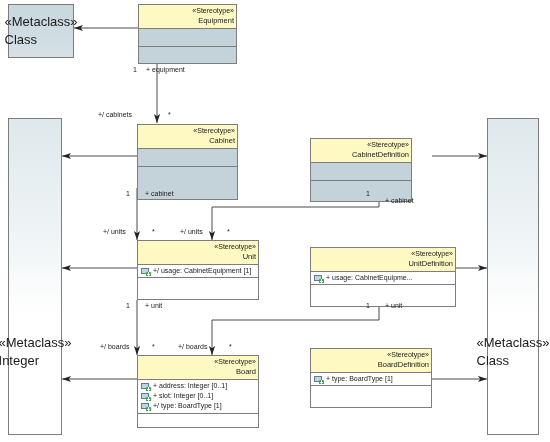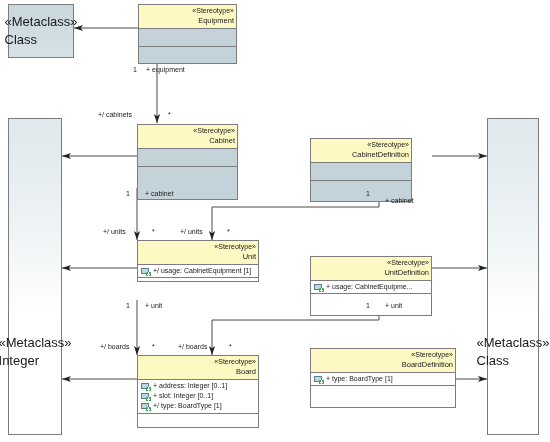--- a/index.html
+++ b/index.html
@@ -214,38 +214,38 @@
 
   <div class="node stereo-node" style="left:310px; top:124px; width:102px; height:64px;margin-top:14px;">
     <div class="comp-header">
       <span class="stereo">«Stereotype»</span>
       <span class="nm">CabinetDefinition</span>
     </div>
     <div class="comp-attrs fill" style="height:18px;"></div>
     <div class="comp-ops fill"></div>
   </div>
 
-  <div class="node stereo-node light" style="left:137px; top:240px; width:122px; height:42px;">
+  <div class="node stereo-node light" style="left:137px; top:240px; width:122px; height:60px;">
     <div class="comp-header">
       <span class="stereo">«Stereotype»</span>
       <span class="nm">Unit</span>
     </div>
     <div class="comp-attrs" style="height:13px;">
       <div class="attr-row">
         <span class="attr-icon">
           <span class="sq"></span>
             <span class="plus"></span>
         </span>
         <span>+/ usage: CabinetEquipment [1]</span>
       </div>
     </div>
     <div class="comp-ops"></div>
   </div>
 
-  <div class="node stereo-node light" style="left:310px; top:256px; width:122px; height:60px;">
+  <div class="node stereo-node light" style="left:310px; top:247px; width:146px; height:60px;">
     <div class="comp-header">
       <span class="stereo">«Stereotype»</span>
       <span class="nm">UnitDefinition</span>
     </div>
     <div class="comp-attrs" style="height:13px;">
       <div class="attr-row">
         <span class="attr-icon">
           <span class="sq"></span>
             <span class="plus"></span>
         </span>
@@ -279,21 +279,21 @@
         <span class="attr-icon">
           <span class="sq"></span>
             <span class="plus"></span>
         </span>
         <span>+/ type: BoardType [1]</span>
       </div>
     </div>
     <div class="comp-ops"></div>
   </div>
 
-  <div class="node stereo-node light" style="left:310px; top:348px; width:146px; height:60px;">
+  <div class="node stereo-node light" style="left:310px; top:348px; width:122px; height:60px;">
     <div class="comp-header">
       <span class="stereo">«Stereotype»</span>
       <span class="nm">BoardDefinition</span>
     </div>
     <div class="comp-attrs" style="height:13px;">
       <div class="attr-row">
         <span class="attr-icon">
           <span class="sq"></span>
             <span class="plus"></span>
         </span>

